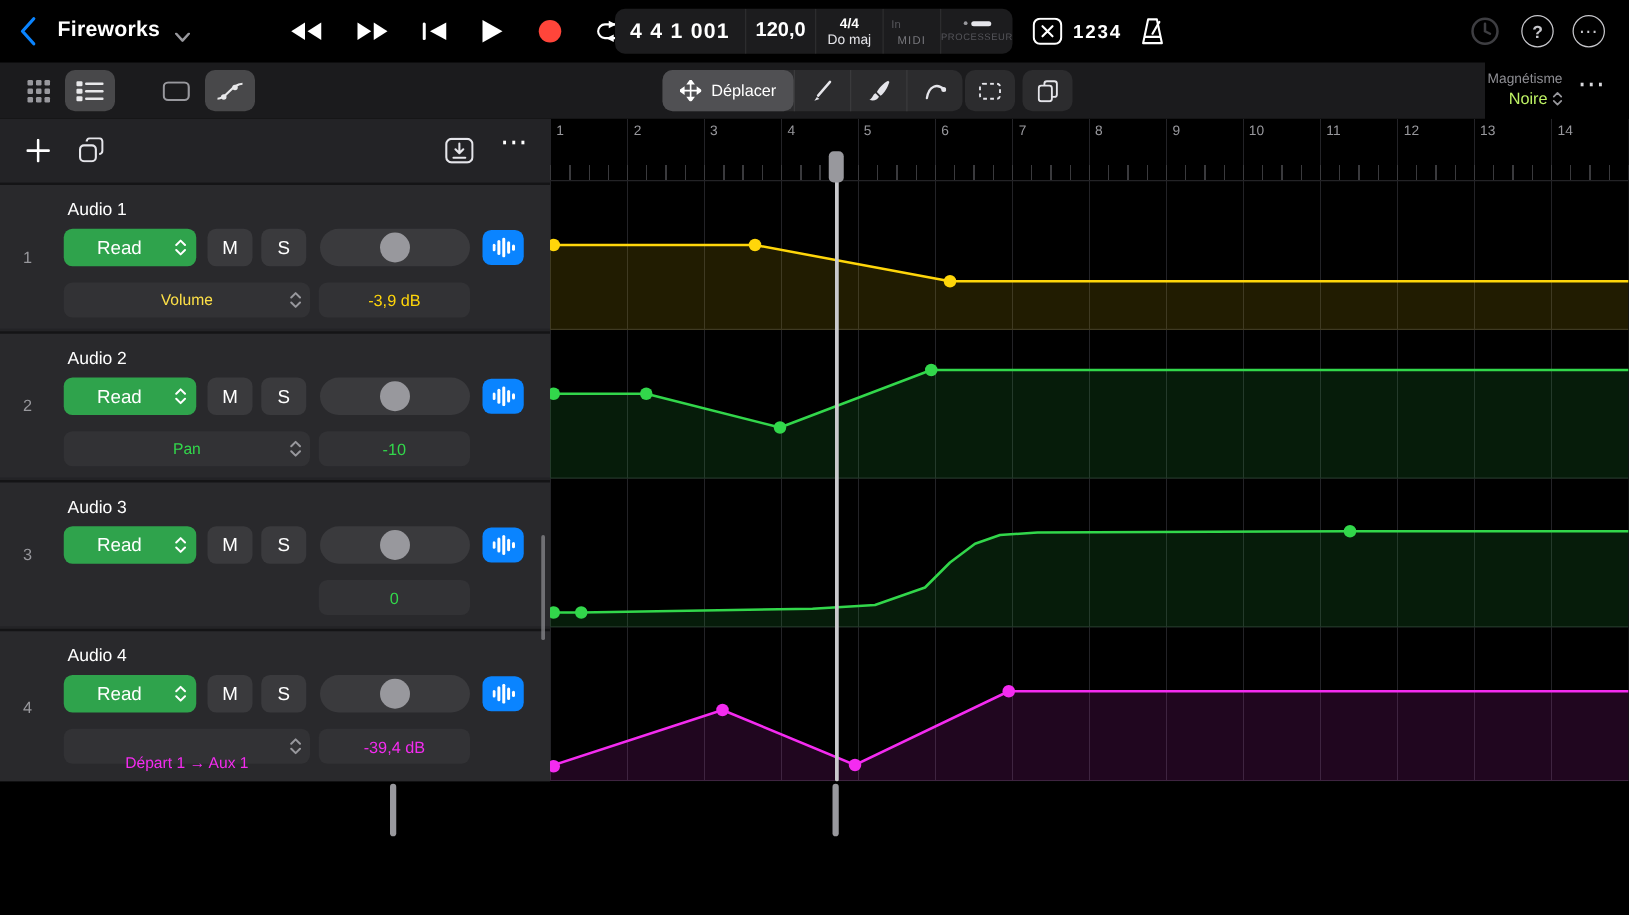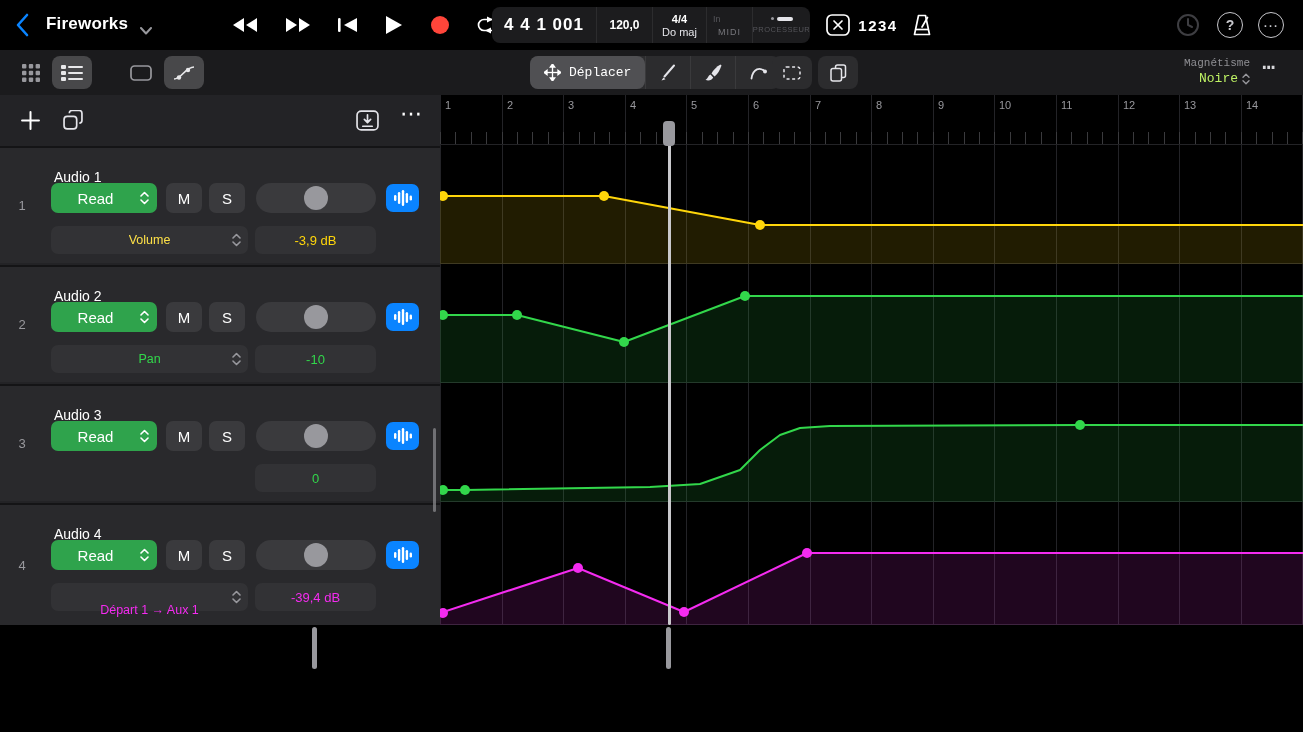--- a/index.html
+++ b/index.html
@@ -16,21 +16,21 @@
   #back-btn { position:absolute; left:16px; top:13px; cursor:pointer; }
   #song-title { position:absolute; left:46px; top:14px; font-size:17px; font-weight:700; letter-spacing:.2px; }
   #title-chev { position:absolute; left:140px; top:21px; }
   #transport { position:absolute; left:232px; top:0; height:50px; display:flex; align-items:center; gap:27px; }
   .t-btn { display:flex; align-items:center; justify-content:center; cursor:pointer; }
 
   #lcd { position:absolute; left:492px; top:7px; width:318px; height:36px; background:#1C1C1E; border-radius:8px; display:flex; overflow:hidden; }
   .lcd-sec { height:100%; display:flex; flex-direction:column; align-items:center; justify-content:center; border-left:1px solid #2C2C2E; }
   .lcd-sec:first-child { border-left:none; }
   #lcd-pos { width:104px; font-size:17px; font-weight:600; letter-spacing:1px; }
-  #lcd-tempo { width:56px; font-size:12px; font-weight:600; }
+  #lcd-tempo { width:56px; font-size:16px; font-weight:600; }
   #lcd-sig { width:54px; }
   #lcd-sig .l1 { font-size:11px; font-weight:700; }
   #lcd-sig .l2 { font-size:11px; color:#E5E5EA; margin-top:1px; }
   #lcd-midi { width:46px; }
   #lcd-midi .l1 { font-size:9px; color:#55555A; align-self:flex-start; padding-left:6px; }
   #lcd-midi .l2 { font-size:9px; color:#77777C; letter-spacing:1px; margin-top:3px;text-align:center; }
   #lcd-proc { width:58px; }
   #proc-meter { display:flex; align-items:center; gap:3px; }
   #proc-dot { width:3px; height:3px; border-radius:50%; background:#98989D; }
   #proc-pill { width:16px; height:4px; border-radius:2px; background:#E5E5EA; }
@@ -40,21 +40,21 @@
   #countin-btn { position:absolute; left:856px; top:0; width:44px; height:50px; display:flex; align-items:center; justify-content:center;
                  font-size:15px; font-weight:700; letter-spacing:1.5px; cursor:pointer; }
   #metronome-btn { position:absolute; left:912px; top:14px; cursor:pointer; }
   #clock-icon { position:absolute; left:1176px; top:13px; }
   .circle-btn { position:absolute; top:12px; width:26px; height:26px; border:1.5px solid #C7C7CC; border-radius:50%;
                 color:#C7C7CC; display:flex; align-items:center; justify-content:center; cursor:pointer; }
   #help-btn { left:1217px; font-size:14px; font-weight:700; }
   #more-btn { left:1258px; font-size:16px; letter-spacing:1px; padding-bottom:6px; }
 
   
-  #toolbar { position:absolute; top:50px; left:0; width:1303px; height:45px; background:#1B1B1D; z-index:6;font-family:Liberation Mono, monospace; }
+  #toolbar { position:absolute; top:50px; left:0; width:1188px; height:45px; background:#1B1B1D; z-index:6; }
   .tb-btn { position:absolute; top:6px; height:33px; display:flex; align-items:center; justify-content:center; border-radius:8px; cursor:pointer; }
   .tb-sel { background:#48484A; }
   #tools { position:absolute; left:530px; top:6px; height:33px; background:#2C2C2E; border-radius:8px; display:flex; align-items:stretch; }
   #move-tool { background:#505053; border-radius:8px; display:flex; align-items:center; gap:8px; padding:0 14px; cursor:pointer; }
   #move-tool span { font-size:13px; color:#FFF; }
   .tool-seg { width:45px; display:flex; align-items:center; justify-content:center; border-left:1px solid #3A3A3C; cursor:pointer; }
   #snap-block { position:absolute; left:1140px; top:7px; width:110px; text-align:right; cursor:pointer; }
   #snap-label { font-size:11px; color:#8E8E93; }
   #snap-value { font-size:13px; color:#bef264; margin-top:2px; display:inline-flex; align-items:center; gap:4px; }
   #tools-more { position:absolute; left:1262px; top:4px; font-size:22px; color:#D8D8DC; cursor:pointer; }
@@ -63,21 +63,21 @@
   #panel { position:absolute; top:95px; left:0; width:440px; height:530px; background:#232326; z-index:3; }
   #panel-header { position:absolute; top:0; left:0; width:440px; height:51px; }
   #add-track-btn { position:absolute; left:21px; top:16px; cursor:pointer; }
   #dup-track-btn { position:absolute; left:63px; top:15px; cursor:pointer; }
   #tray-btn { position:absolute; left:356px; top:15px; cursor:pointer; }
   #panel-more-btn { position:absolute; left:400px; top:6px; font-size:22px; color:#FFF; cursor:pointer; }
 
   .track-row { position:absolute; left:0; width:440px; height:117px; background:#29292C; border-top:2px solid #141416; }
   .tnum { position:absolute; left:0; top:0; width:44px; height:100%; display:flex; align-items:center; justify-content:center;
           color:#98989D; font-size:13px; }
-  .tname { position:absolute; left:54px; top:11px; font-size:14px; color:#FFF; cursor:default;margin-top:10px; }
+  .tname { position:absolute; left:54px; top:11px; font-size:14px; color:#FFF; cursor:default; }
   .read-btn { position:absolute; left:51px; top:35px; width:106px; height:30px; background:#2FA34C; border-radius:7px;
               display:flex; align-items:center; cursor:pointer; color:#FFF; }
   .read-btn .lbl { flex:1; text-align:center; font-size:15px; font-weight:500; }
   .read-btn .chev { margin-right:8px; display:flex; }
   .sq-btn { position:absolute; top:35px; width:36px; height:30px; background:#3A3A3D; border-radius:7px;
             display:flex; align-items:center; justify-content:center; font-size:15px; color:#FFF; cursor:pointer; }
   .slider { position:absolute; left:256px; top:35px; width:120px; height:30px; background:#3A3A3D; border-radius:15px; cursor:pointer; }
   .knob { position:absolute; left:48px; top:3px; width:24px; height:24px; border-radius:50%; background:#98989D; }
   .wave-btn { position:absolute; left:386px; top:36px; width:33px; height:28px; background:#0A84FF; border-radius:7px;
               display:flex; align-items:center; justify-content:center; cursor:pointer; }

